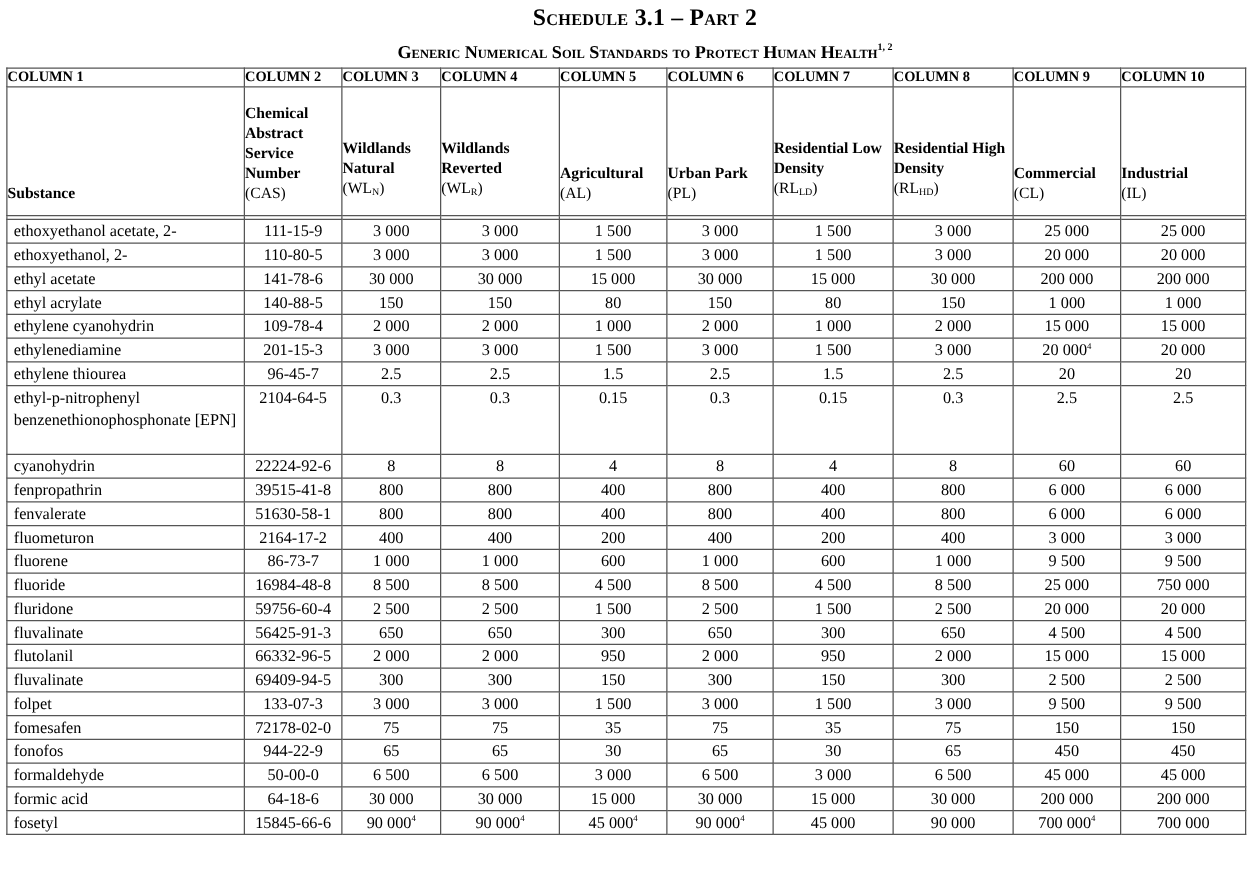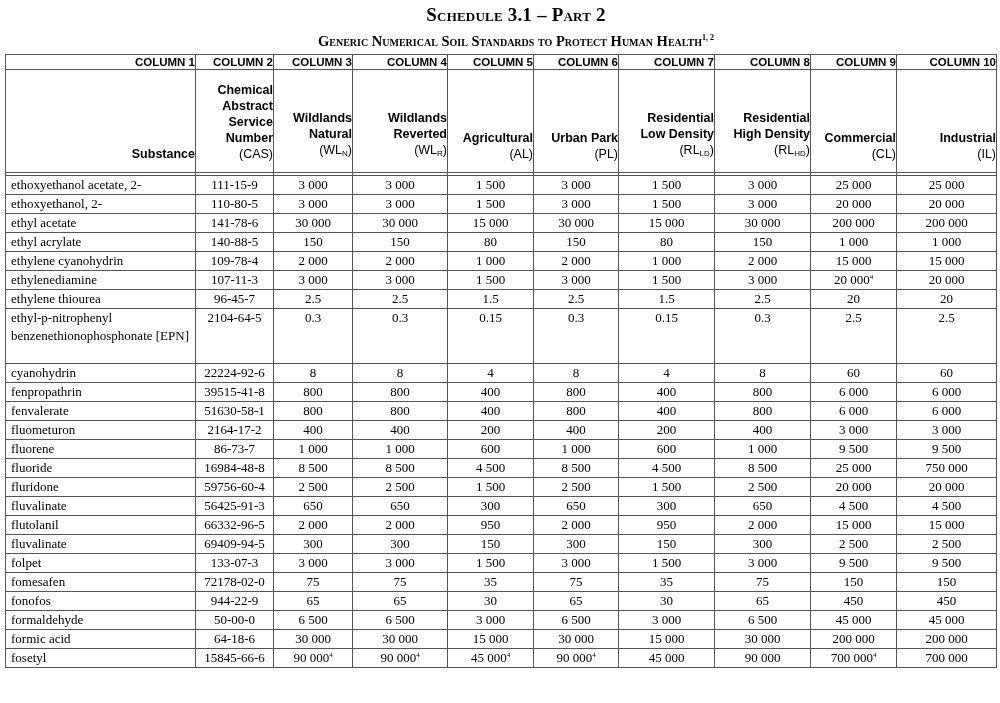--- a/index.html
+++ b/index.html
@@ -10,22 +10,22 @@
   }
   .title1 { top: 4px; font-size: 19px; letter-spacing: 0.2px; }
   .title2 { top: 33px; font-size: 14.5px; }
   .title2 sup { font-size: 8px; vertical-align: 6px; }
   table {
     position: absolute; left: 5px; top: 54px;
     border-collapse: collapse; table-layout: fixed; width: 991px;
   }
   td, th { border: 1px solid #555; padding: 0; }
   th {
-    font-family: Liberation Sans, sans-serif; font-weight: bold; font-size: 11.5px;
-    text-align: right; line-height: 14px;
+    font-family: Liberation Serif, serif; font-weight: bold; font-size: 11.5px;
+    text-align: left; line-height: 14px;
   }
   th.colnum { height: 14px; }
   th.sub { height: 92px; vertical-align: bottom; padding-bottom: 10px; font-size: 12.5px; line-height: 16px; }
   th.sub .abbr { font-weight: normal; display: block; }
   th.sub .abbr sub { font-size: 8px; vertical-align: -2px; }
   tr.dbl td { height: 2px; border-top: 1px solid #555; border-bottom: 1px solid #555; }
   td {
     font-family: "Liberation Serif", serif; font-size: 13px; line-height: 18px;
     height: 18px; text-align: center; vertical-align: top;
   }
@@ -146,21 +146,21 @@
         <td><span>2 000</span></td>
         <td><span>1 000</span></td>
         <td><span>2 000</span></td>
         <td><span>1 000</span></td>
         <td><span>2 000</span></td>
         <td><span>15 000</span></td>
         <td><span>15 000</span></td>
       </tr>
       <tr>
         <td class="name">ethylenediamine</td>
-        <td>107-11-3</td>
+        <td>201-15-3</td>
         <td><span>3 000</span></td>
         <td><span>3 000</span></td>
         <td><span>1 500</span></td>
         <td><span>3 000</span></td>
         <td><span>1 500</span></td>
         <td><span>3 000</span></td>
         <td><span>20 000</span><sup>4</sup></td>
         <td><span>20 000</span></td>
       </tr>
       <tr>

